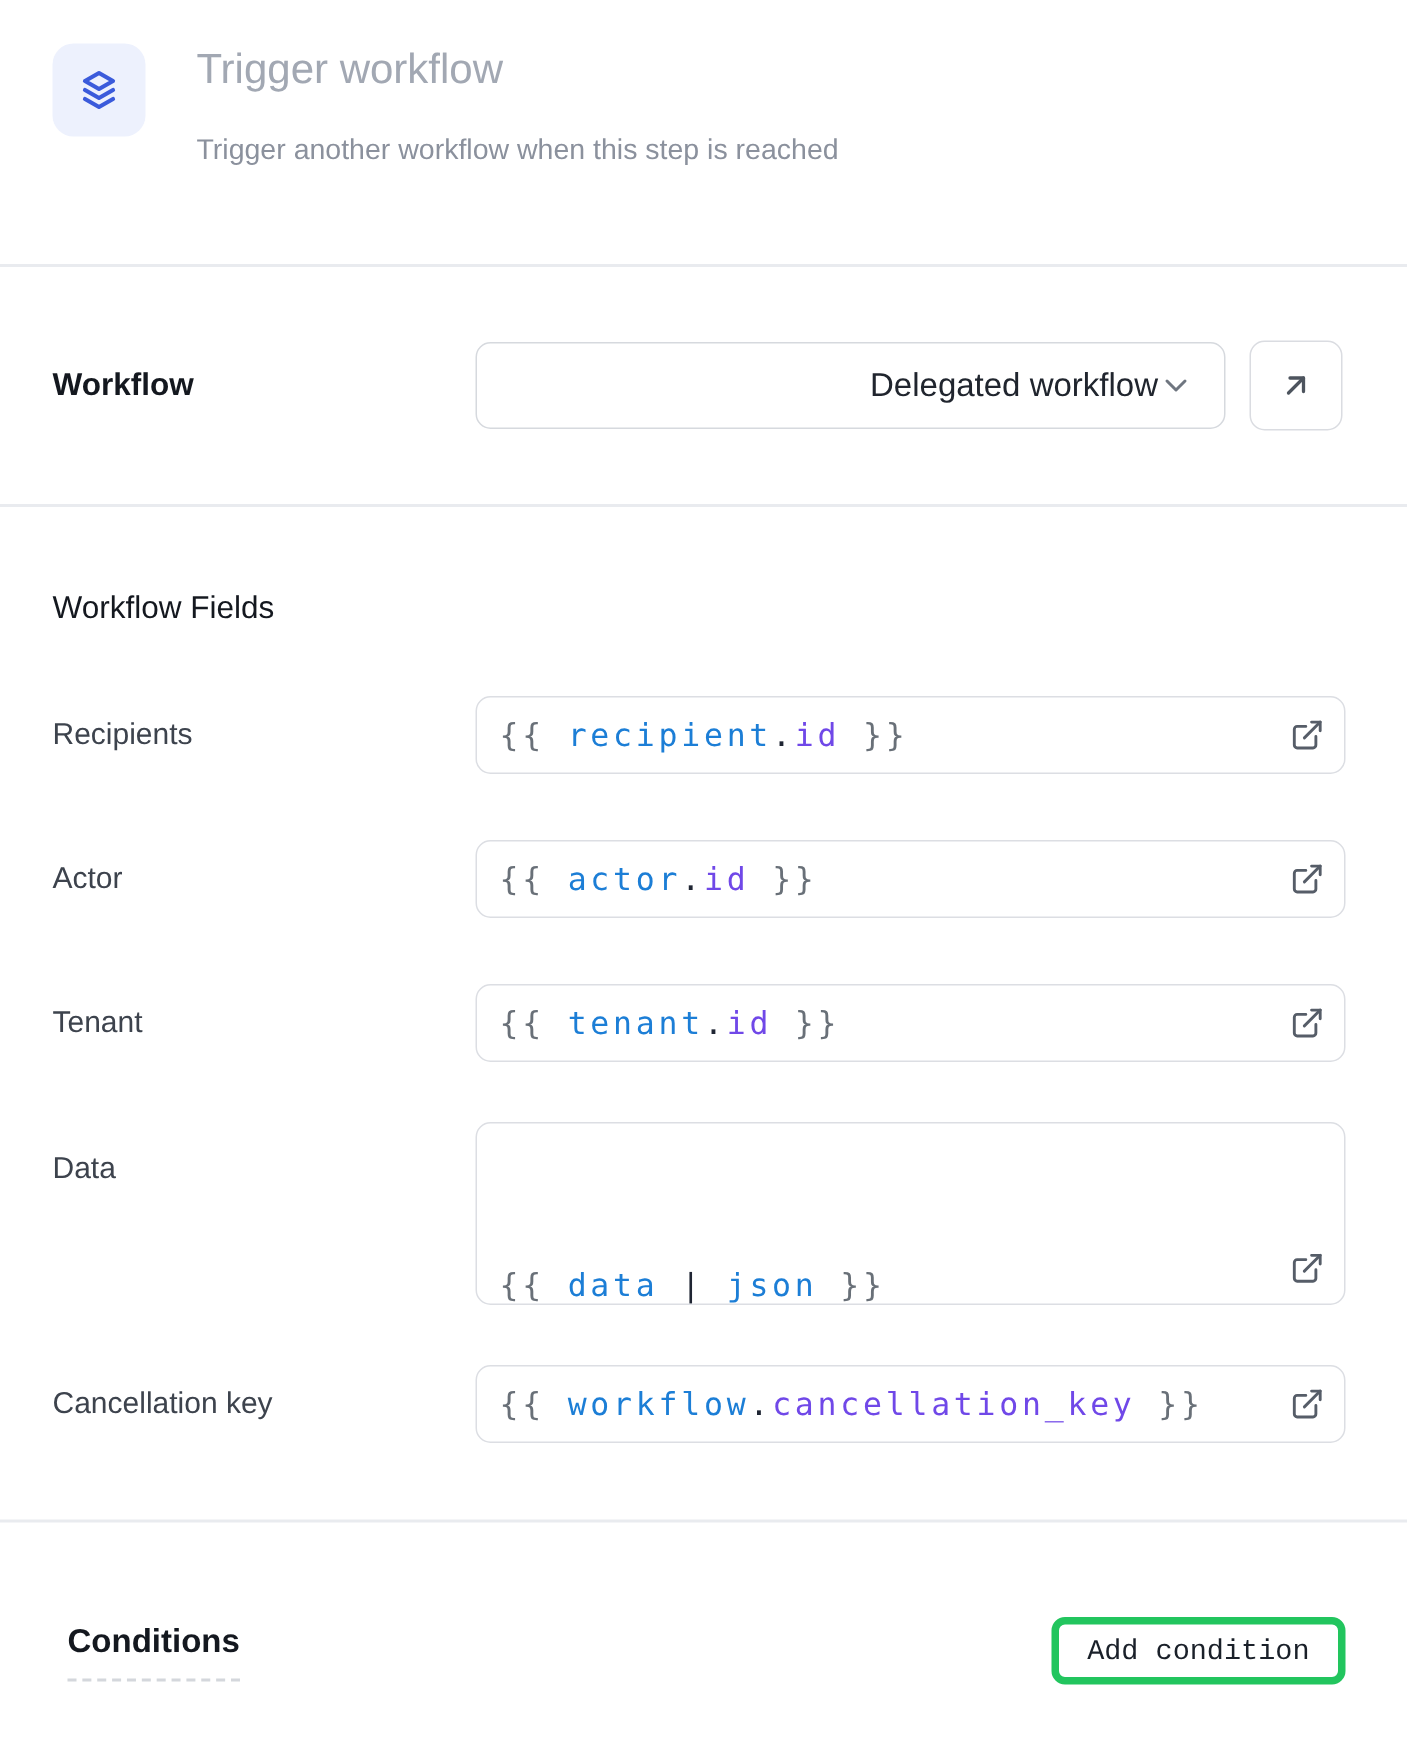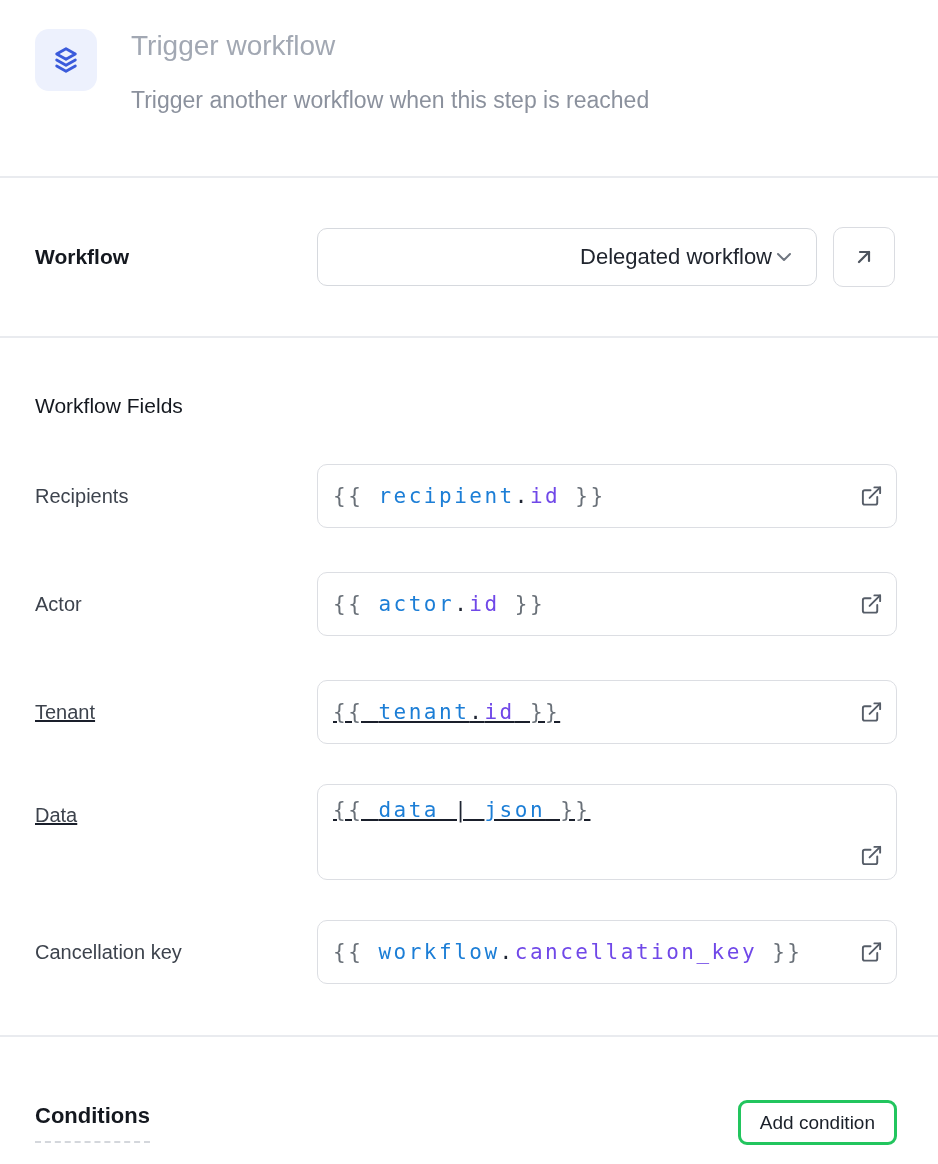--- a/index.html
+++ b/index.html
@@ -11,67 +11,67 @@
   *,*:before,*:after{box-sizing:border-box;}
 
   
   .header{height:176px;padding:29px 41px 0 35px;display:flex;gap:34px;}
   .app-icon{
     width:62px;height:62px;border-radius:14px;background:#edf1fd;
     display:flex;align-items:center;justify-content:center;flex:0 0 auto;
   }
   .header-text{padding-top:2px;}
   .page-title{font-size:28px;line-height:30px;font-weight:400;color:#a2a8b3;margin:0;}
-  .page-subtitle{font-size:23px;line-height:23px;color:#8b919d;margin:28px 0 0;text-align:center;}
+  .page-subtitle{font-size:19px;line-height:23px;color:#8b919d;margin:28px 0 0;text-align:center;}
 
   
   .workflow-section{padding:49px 41px 49px 35px;display:flex;align-items:center;border-top:2px solid #e9ebef;}
   .row-label{width:282px;flex:0 0 282px;font-size:21px;font-weight:700;color:#14181f;}
   .select-box{
     width:500px;height:58px;border:1px solid #d6d9de;border-radius:10px;background:#fff;
     display:flex;align-items:center;justify-content:flex-end;
     padding:0 20px;font-size:22px;color:#20252e;cursor:pointer;
   }
   .icon-button{
     width:62px;height:60px;margin-left:16px;border:1px solid #dadce1;border-radius:10px;
     background:#fff;display:flex;align-items:center;justify-content:center;cursor:pointer;padding:0;
   }
 
   
   .fields-section{border-top:2px solid #e9ebef;padding:56px 41px 51px 35px;}
   .fields-heading{font-size:21px;font-weight:400;color:#14181f;margin:0 0 46px;}
   .field-row{display:flex;align-items:center;}
   .field-row + .field-row{margin-top:0;}
   .fr-m44{margin-bottom:44px;margin-top:10px;}
-  .fr-m40{margin-bottom:40px;text-decoration:underline;}
+  .fr-m40{margin-bottom:40px;}
   .field-label{width:282px;flex:0 0 282px;font-size:20px;color:#3d434d;font-weight:400;}
   .field-row--top{align-items:flex-start;}
   .field-row--top .field-label{padding-top:20px;}
   .liquid-box{
-    position:relative;flex:1;height:64px;border:1px solid #dcdee3;border-radius:10px;background:#fff;
+    position:relative;flex:1;height:52px;border:1px solid #dcdee3;border-radius:10px;background:#fff;
     display:flex;align-items:center;padding:0 48px 0 15px;
     font-family:"DejaVu Sans Mono",monospace;font-size:21px;letter-spacing:2.5px;white-space:pre;
   }
-  .liquid-box--area{height:96px;align-items:flex-start;padding-top:13px;}
+  .liquid-box--area{height:122px;align-items:flex-end;padding-top:27px;}
   .tok-brace{color:#697078;}
   .tok-var{color:#1c7ed6;}
   .tok-prop{color:#7048e8;}
   .tok-punct{color:#1f2533;}
   .ext-icon{position:absolute;right:13px;top:50%;transform:translateY(-50%);display:flex;cursor:pointer;}
   .liquid-box--area .ext-icon{top:auto;bottom:12px;transform:none;}
 
   
-  .conditions-section{border-top:2px solid #e9ebef;padding:63px 41px 0 35px;display:flex;align-items:center;justify-content:space-between;}
+  .conditions-section{border-top:2px solid #e9ebef;padding:63px 41px 0 45px;display:flex;align-items:center;justify-content:space-between;}
   .conditions-title{
     font-size:22px;font-weight:700;color:#14181f;margin:0;
     border-bottom:2px dashed #d4d7dc;padding-bottom:12px;
   }
   .add-condition-btn{
-    height:45px;padding:0 19px;border:3px solid #22c55e;border-radius:9px;background:#fff;
-    font-family:Liberation Sans, sans-serif;font-size:19px;font-weight:500;color:#1a2029;cursor:pointer;
+    height:45px;padding:0 19px;border:5px solid #22c55e;border-radius:9px;background:#fff;
+    font-family:Liberation Mono, monospace;font-size:19px;font-weight:500;color:#1a2029;cursor:pointer;
   }
 </style>
 </head>
 <body>
 
 <div class="header">
   <div class="app-icon">
     <span style="display:flex;">
       <svg width="32" height="32" viewBox="0 0 24 24" fill="none" stroke="#3b5bdb" stroke-width="2.1" stroke-linecap="round" stroke-linejoin="round">
         <polygon points="12 3.5 19 7.5 12 11.5 5 7.5 12 3.5"></polygon>

